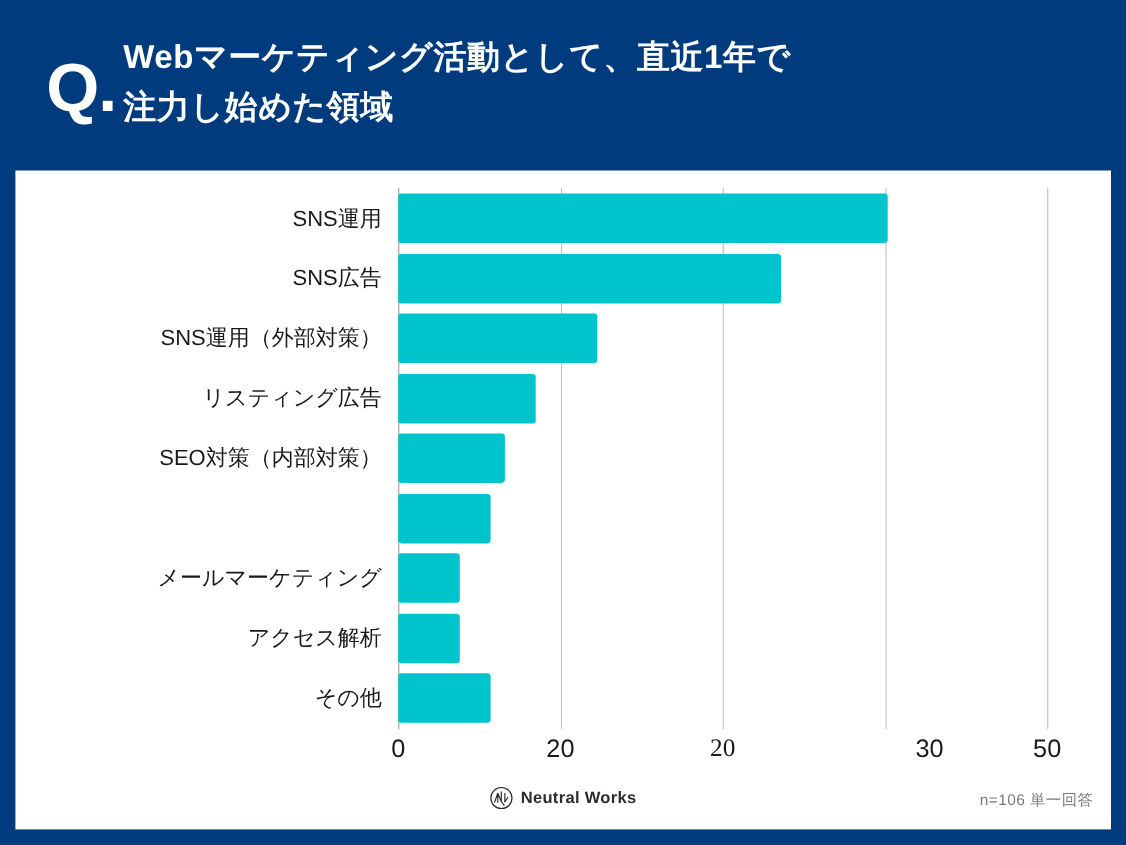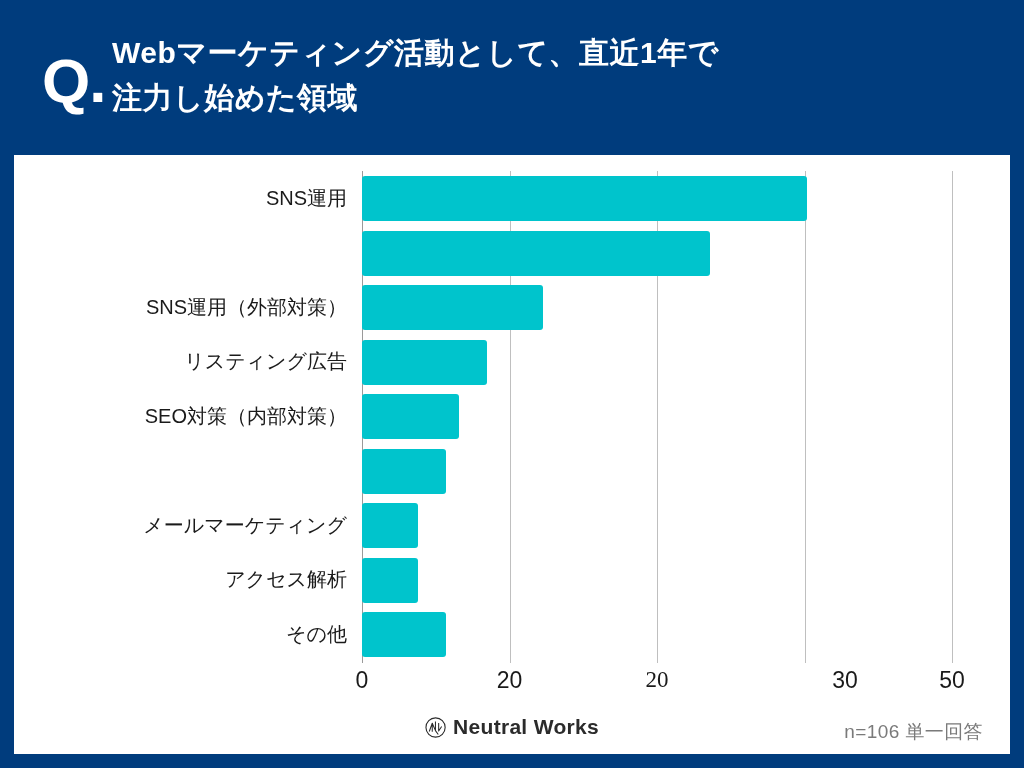--- a/index.html
+++ b/index.html
@@ -124,29 +124,29 @@
   }
   #logo {
     position: absolute;
     left: 50%; top: 4px;
     transform: translateX(-50%);
     display: flex;
     align-items: center;
     gap: 7px;
   }
   #logo-text {
-    font-size: 21px;
+    font-size: 15px;
     font-weight: bold;
     color: #2b2b2b;
     letter-spacing: 0.3px;
   }
   #note {
     position: absolute;
-    right: 27px; top: 8px;
-    font-size: 19px;
+    right: 16px; top: 8px;
+    font-size: 14px;
     color: #7a7a7a;
     letter-spacing: 0.4px;
   }
 </style>
 </head>
 <body>
 
 <div id="slide">
 
   <div id="header">
@@ -166,20 +166,21 @@
           <div class="gridline" style="left: 643px;"></div>
           <div class="gridline" style="left: 790.5px;"></div>
           <div class="gridline" style="left: 938px;"></div>
         </div>
       <div id="rows">
           <div class="row">
             <div class="cat-label">SNS運用</div>
             <div class="bar" style="width: 445.45px; background: rgb(0, 196, 204);"></div>
           </div>
           <div class="row">
+            <div class="cat-label">SNS広告</div>
             <div class="bar" style="width: 348.1px; background: rgb(0, 196, 204);"></div>
           </div>
           <div class="row">
             <div class="cat-label">SNS運用（外部対策）</div>
             <div class="bar" style="width: 181.425px; background: rgb(0, 196, 204);"></div>
           </div>
           <div class="row">
             <div class="cat-label">リスティング広告</div>
             <div class="bar" style="width: 125.375px; background: rgb(0, 196, 204);"></div>
           </div>

